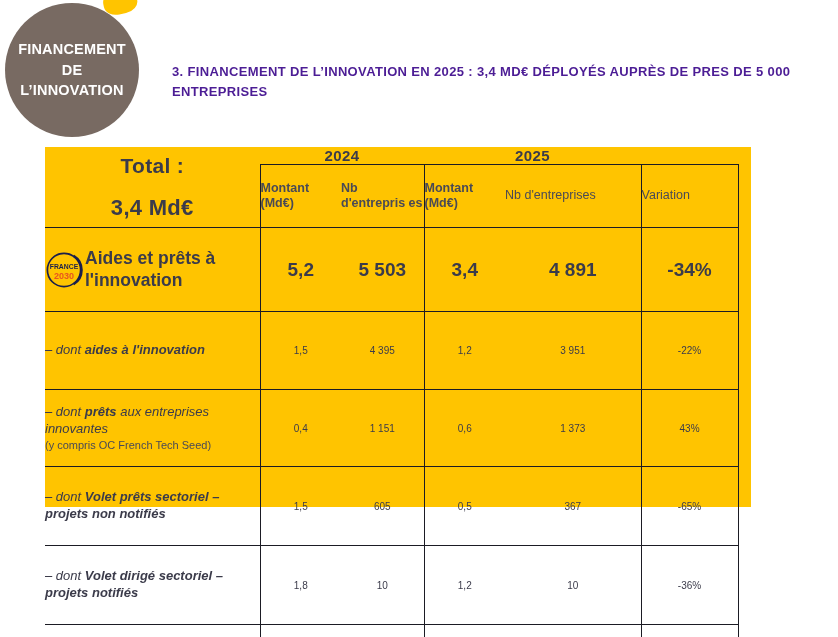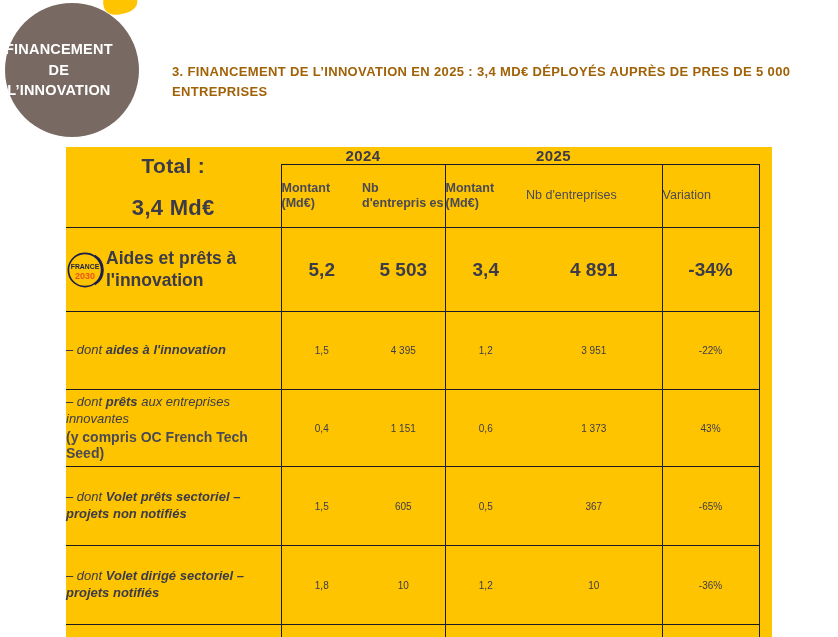--- a/index.html
+++ b/index.html
@@ -37,21 +37,21 @@
   #badge-circle {
     position: absolute;
     left: 5px;
     top: 3px;
     width: 134px;
     height: 134px;
     border-radius: 50%;
     background: #786a62;
     display: flex;
     align-items: center;
-    justify-content: flex-start;
+    justify-content: center;
   }
   #badge-text {
     color: #ffffff;
     font-weight: bold;
     font-size: 14.5px;
     line-height: 1.42;
     text-align: center;
     letter-spacing: 0.2px;
     white-space: pre-line;
   }
@@ -59,31 +59,31 @@
   
   #section-title {
     position: absolute;
     left: 172px;
     top: 62px;
     width: 640px;
     font-size: 13px;
     font-weight: bold;
     line-height: 1.55;
     letter-spacing: 0.35px;
-    color: #a16207;
+    color: #4c1d95;
     text-transform: uppercase;
   }
 
   
   #table-panel {
     position: absolute;
-    left: 66px;
+    left: 45px;
     top: 147px;
     width: 706px;
-    height: 490px;
+    height: 360px;
     background: #ffc400;
     box-sizing: border-box;
   }
   table.grid {
     border-collapse: collapse;
     table-layout: fixed;
     width: 693px;
     margin-left: 0px;
     margin-top: 0px;
   }
@@ -161,23 +161,23 @@
     font-weight: bold;
     line-height: 1.22;
     padding-left: 40px;
     position: relative;
   }
   .row-label .dash { font-style: italic; font-weight: normal; }
   .row-label .em   { font-style: italic; font-weight: bold; }
   .row-label .it   { font-style: italic; font-weight: normal; }
   .row-label .note {
     display: block;
-    font-size: 14px;
+    font-size: 11px;
     font-style: normal;
-    font-weight: bold;
+    font-weight: normal;
     line-height: 1.2;
     margin-top: 1px;
     color: #4a4a55;
   }
 
   .num {
     text-align: center;
     font-size: 10px;
     vertical-align: middle;
   }

